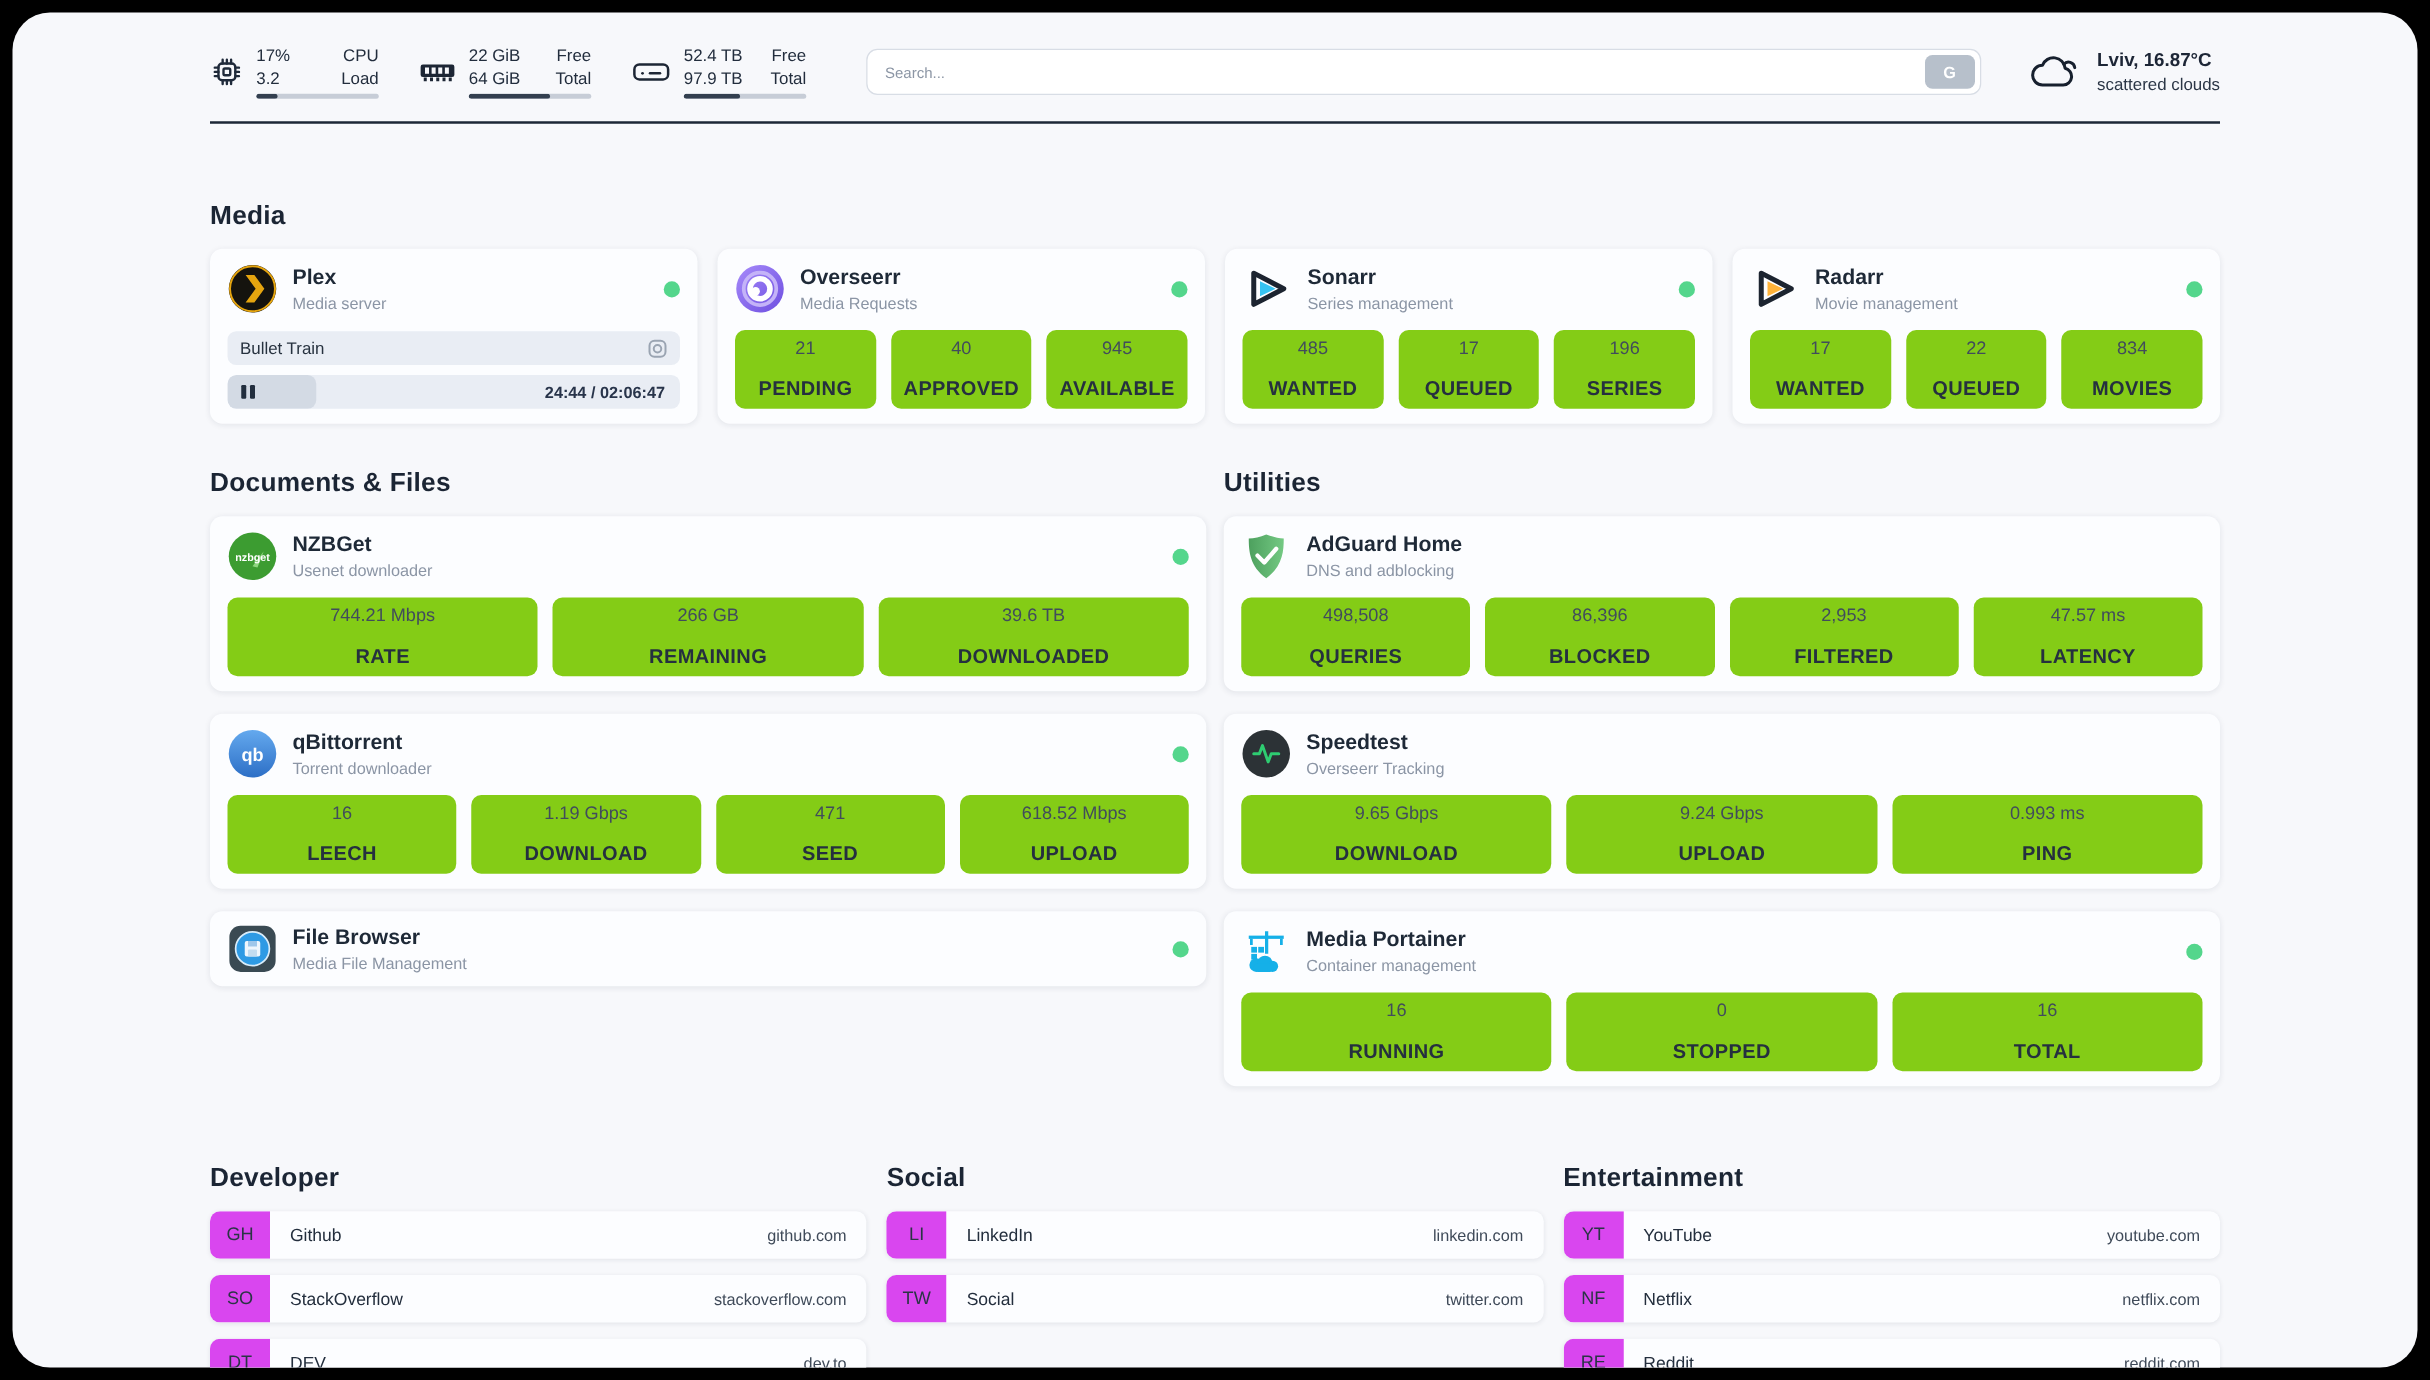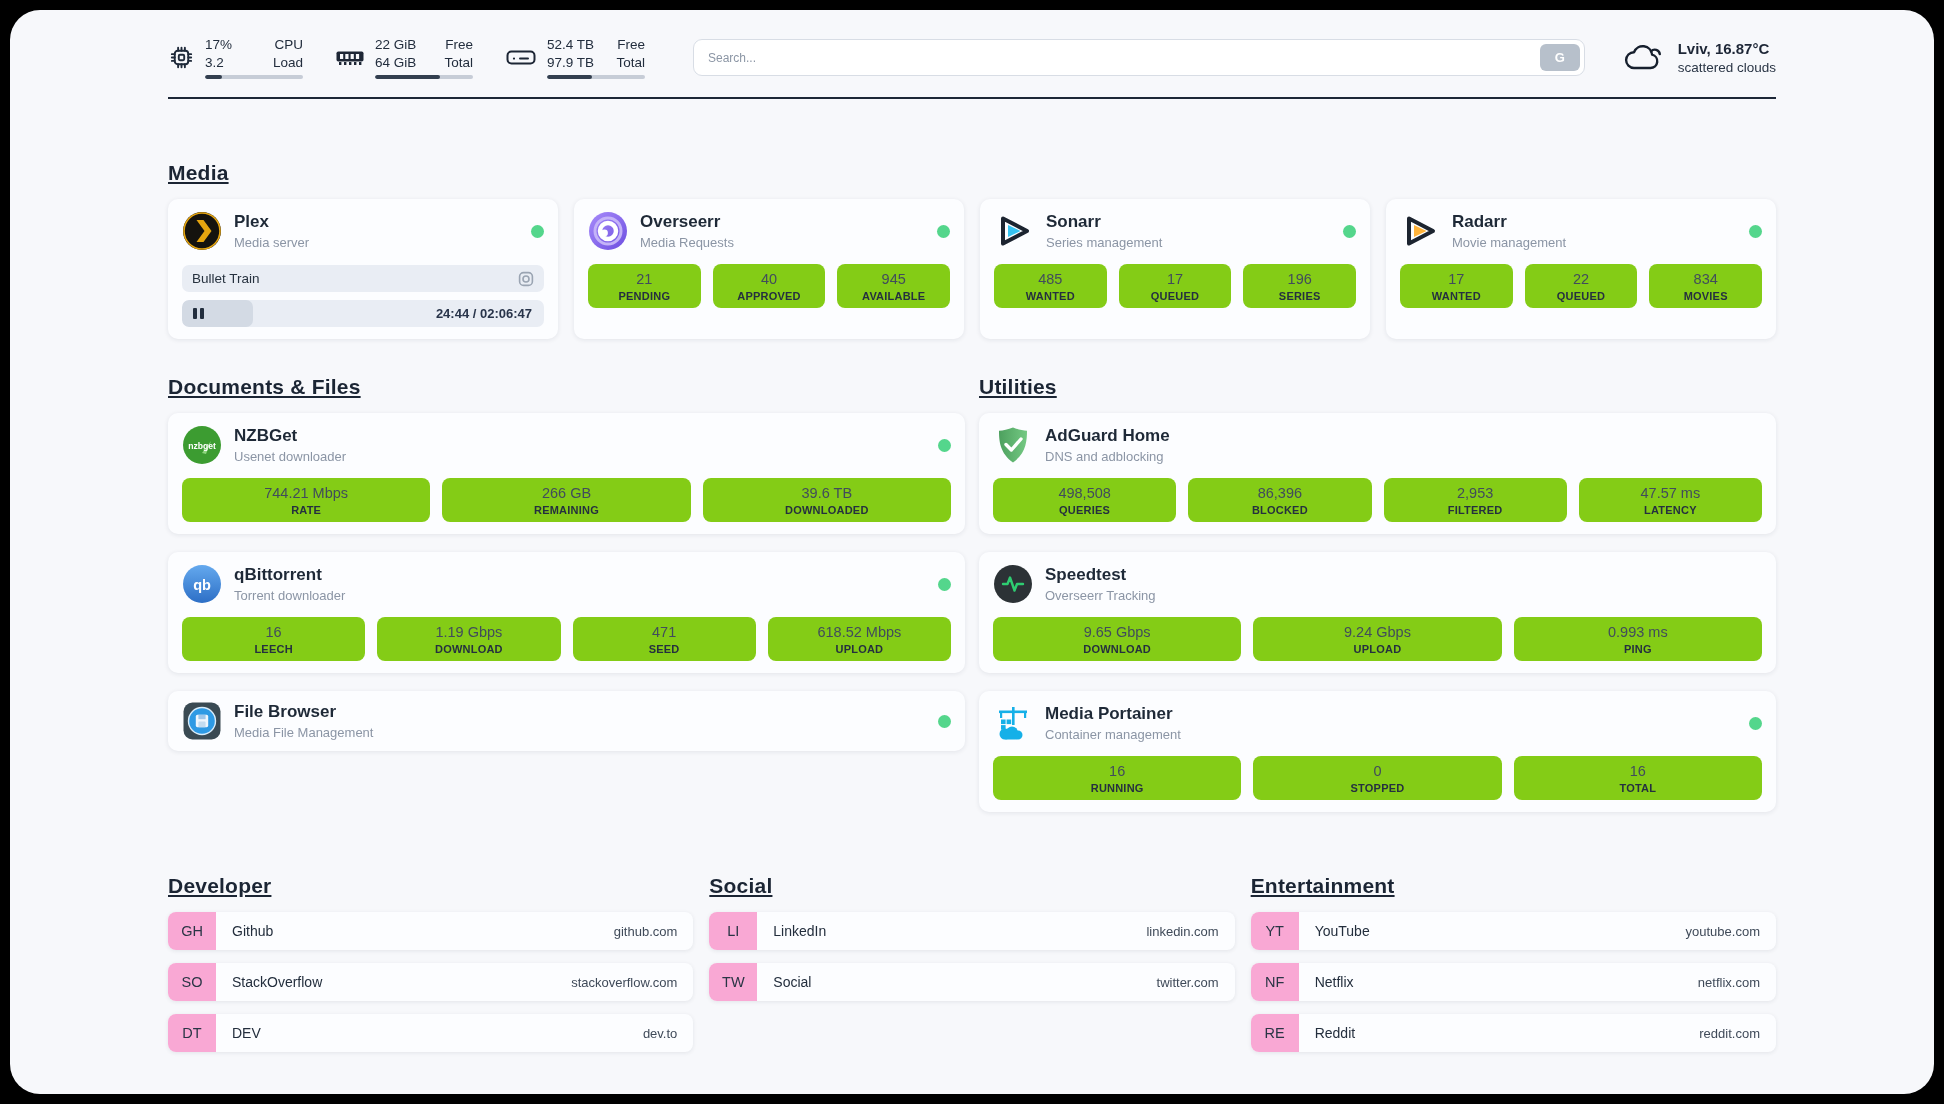--- a/index.html
+++ b/index.html
@@ -37,39 +37,39 @@
     font-size:13px; display:flex; align-items:center; justify-content:center;
     cursor:pointer;
   }
   .weather { display:flex; align-items:center; gap:13px; }
   .weather-line1 { font-size:15px; font-weight:600; color:#1d2636; line-height:1.3; }
   .weather-line2 { font-size:13.5px; color:#2b3646; line-height:1.3; }
 
   .divider { height:2px; background:#1d2737; margin-top:18px; }
 
   
-  h2.section { font-size:21px; font-weight:600; color:#1b2534; margin:0; letter-spacing:.01em;text-decoration:underline; }
+  h2.section { font-size:21px; font-weight:600; color:#1b2534; margin:0; letter-spacing:.01em; }
   .sec-media { margin-top:62px; }
   .media-grid { margin-top:14px; display:grid; grid-template-columns:repeat(4,1fr); gap:16px; }
 
   .card {
     background:#fcfdff; border-radius:10px; padding:12px 14px;
     box-shadow:0 1px 5px rgba(25,35,60,.09);
   }
   .card-head { display:flex; align-items:center; gap:12px; }
   .app-icon { width:40px; height:40px; flex:0 0 40px; }
   .app-titles { min-width:0; }
   .app-name { font-size:17px; font-weight:700; color:#1e2937; line-height:1.2; }
   .app-sub { font-size:13px; color:#8b95a5; margin-top:2px; }
   .dot { width:13px; height:13px; border-radius:50%; background:var(--status-online,#54d68c); margin-left:auto; flex:0 0 13px; }
 
   .stats { display:flex; gap:12px; margin-top:13px; }
   .stat { flex:1; background:#84cc16; border-radius:8px; text-align:center; padding:7px 4px 6px; }
   .stat-val { font-size:14.5px; color:#414c5c; }
-  .stat-lab { font-size:11px; font-weight:700; color:#25303f; margin-top:3px; letter-spacing:.02em; }
+  .stat-lab { font-size:16px; font-weight:700; color:#25303f; margin-top:16px; letter-spacing:.02em; }
 
   
   .np-row {
     margin-top:14px; height:27px; background:#e9edf4; border-radius:7px;
     display:flex; align-items:center; padding:0 10px; font-size:13.5px; color:#27323f;
   }
   .np-icon { margin-left:auto; display:flex; cursor:pointer; }
   .player { margin-top:8px; height:27px; background:#e9edf4; border-radius:7px; position:relative; overflow:hidden; }
   .player-fill { position:absolute; top:0; left:0; bottom:0; background:#d3dae4; border-radius:7px; }
   .pause { position:absolute; left:11px; top:8px; display:flex; gap:3.5px; cursor:pointer; }
@@ -81,21 +81,21 @@
   .head-only { padding:10px 14px; }
 
   
   .bookmarks { display:grid; grid-template-columns:repeat(3,1fr); gap:16px; margin-top:62px; padding-bottom:42px; }
   .bm-stack { margin-top:14px; display:flex; flex-direction:column; gap:13px; }
   .bm-row {
     display:flex; align-items:center; height:38px; background:#fcfdff;
     border-radius:8px; box-shadow:0 1px 4px rgba(25,35,60,.09); overflow:hidden; cursor:pointer;
   }
   .bm-tag {
-    width:48px; align-self:stretch; background:#f9a8d4; display:flex;
+    width:48px; align-self:stretch; background:#d946ef; display:flex;
     align-items:center; justify-content:center; font-size:14.5px; color:#2a3545; font-weight:500;
   }
   .bm-name { padding-left:16px; font-size:14px; font-weight:500; color:#232e3d; }
   .bm-url { margin-left:auto; padding-right:16px; font-size:13px; color:#3f4a59;text-align:center; }
 </style>
 </head>
 <body>
 
 <div class="panel">
   <div class="content">

